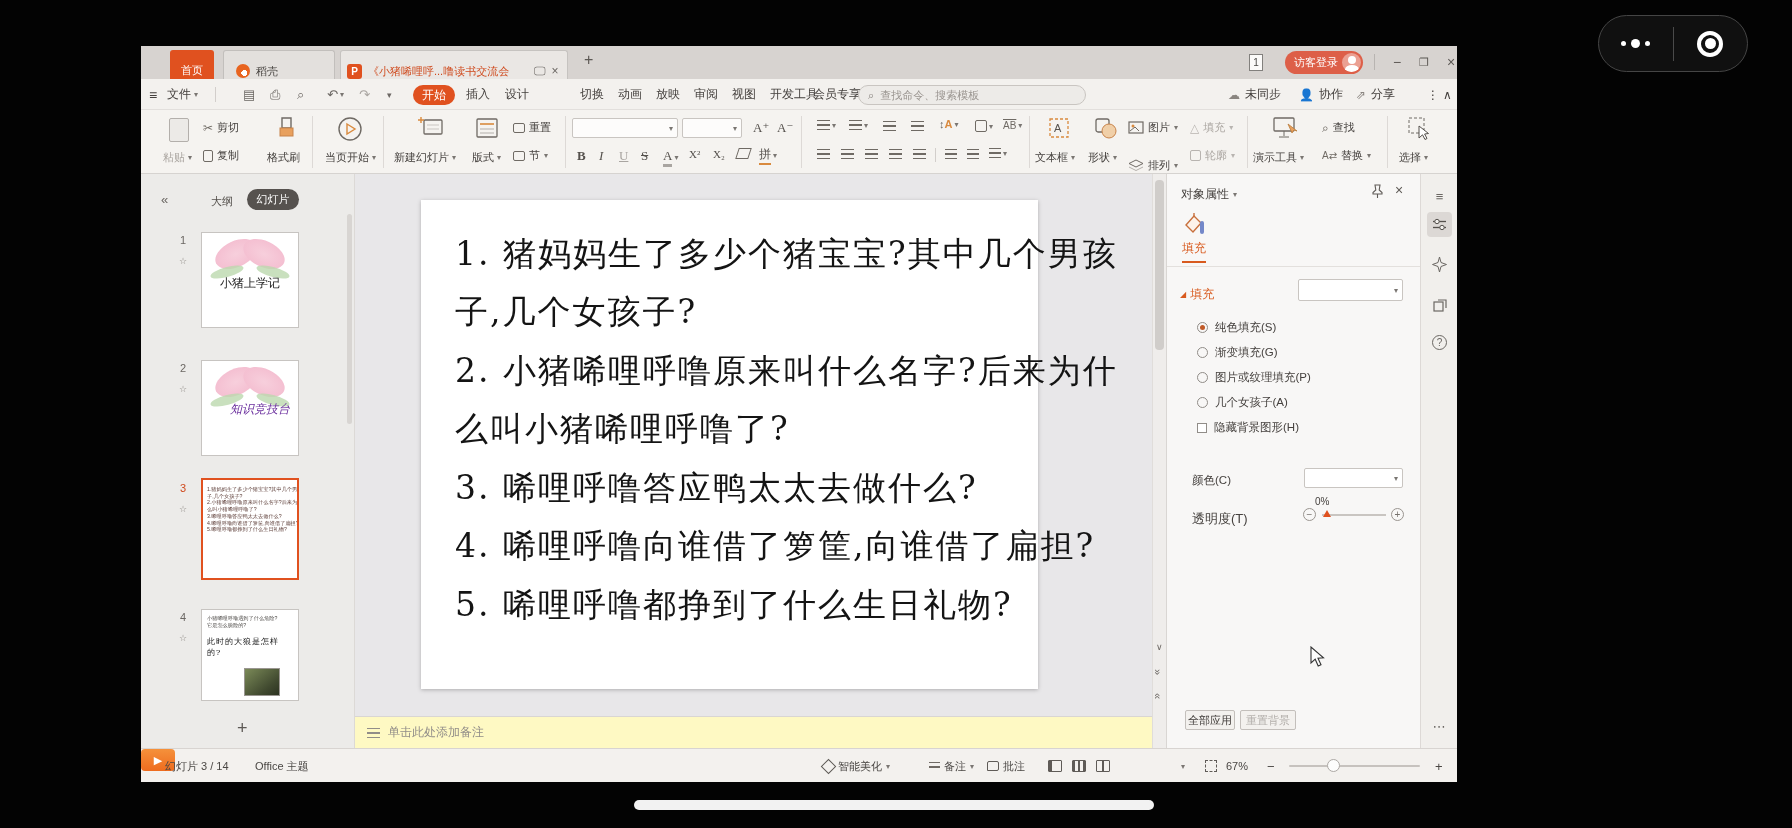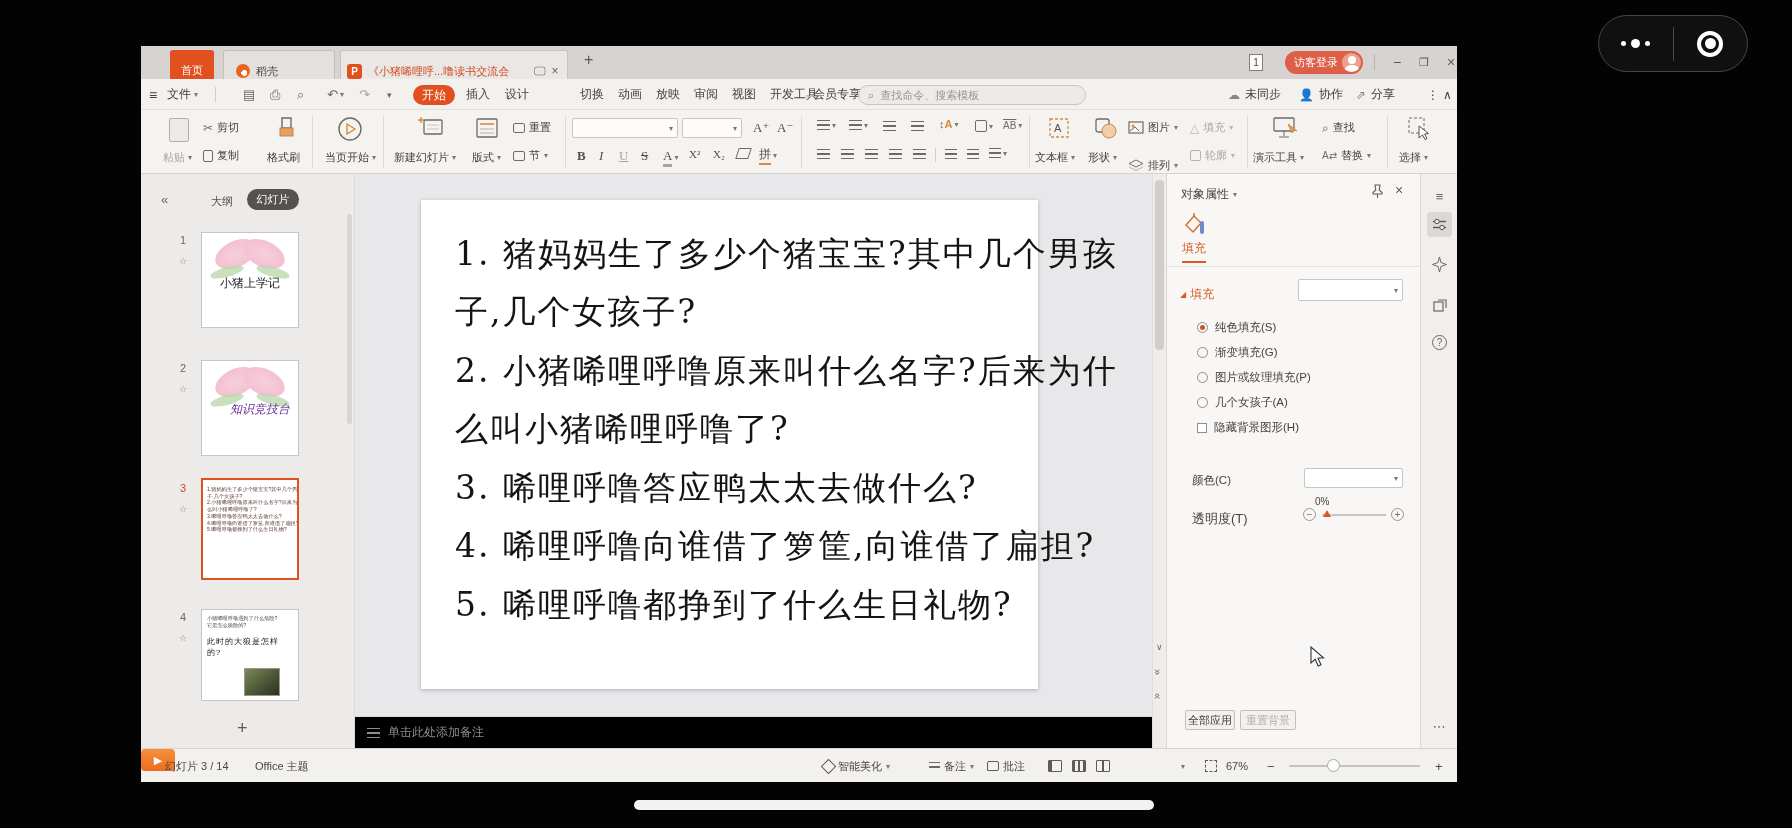--- a/index.html
+++ b/index.html
@@ -63,21 +63,21 @@
   .sstar{left:34px;width:16px;text-align:center;font-size:9px;color:#8d8984;position:absolute;}
   .wing{position:absolute;width:44px;height:26px;border-radius:50%;background:radial-gradient(#f7cfdc,#f3b9cd);}
   .leaf{position:absolute;width:34px;height:10px;border-radius:50%;background:#bcd8ae;opacity:.8;}
   .tinytxt{font-size:5.2px;line-height:6.7px;color:#5a3a34;letter-spacing:0;white-space:nowrap;}
   
   .canvas{left:214px;top:128px;width:797px;height:542px;background:#e8e7e9;}
   .slide{left:66px;top:26px;width:617px;height:489px;background:#fff;box-shadow:0 1px 4px rgba(0,0,0,.25);}
   .sline{padding-left:34px;height:58.5px;display:flex;align-items:center;font-size:33px;color:#141414;
          letter-spacing:2px;white-space:nowrap;font-family:"DejaVu Serif","Liberation Serif",serif;}
   .vscroll{left:1011px;top:128px;width:14px;height:574px;background:#efedeb;border-left:1px solid #e0ddda;}
-  .notesbar{left:214px;top:670px;width:797px;height:32px;background:#000000;border-top:1px solid #d9d6d3;
+  .notesbar{left:214px;top:670px;width:797px;height:32px;background:#fef9c3;border-top:1px solid #d9d6d3;
             display:flex;align-items:center;gap:8px;padding-left:12px;color:#918d89;}
   
   .panel{left:1025px;top:128px;width:254px;height:574px;background:#f8f7f6;border-left:1px solid #d9d6d3;}
   .p-orange{color:#d85a1e;}
   .radio{width:11px;height:11px;border:1px solid #918d88;border-radius:50%;display:inline-flex;align-items:center;justify-content:center;}
   .radio i{width:5px;height:5px;border-radius:50%;background:#c05a28;display:none;}
   .radio.sel i{display:block;}
   .chk{width:10px;height:10px;border:1px solid #918d88;background:#fff;display:inline-block;}
   .popt{position:absolute;display:flex;align-items:center;gap:7px;font-size:11.5px;color:#45413e;}
   .pbtn{position:absolute;height:20px;border:1px solid #c3bfbb;background:#f3f1ee;border-radius:2px;

